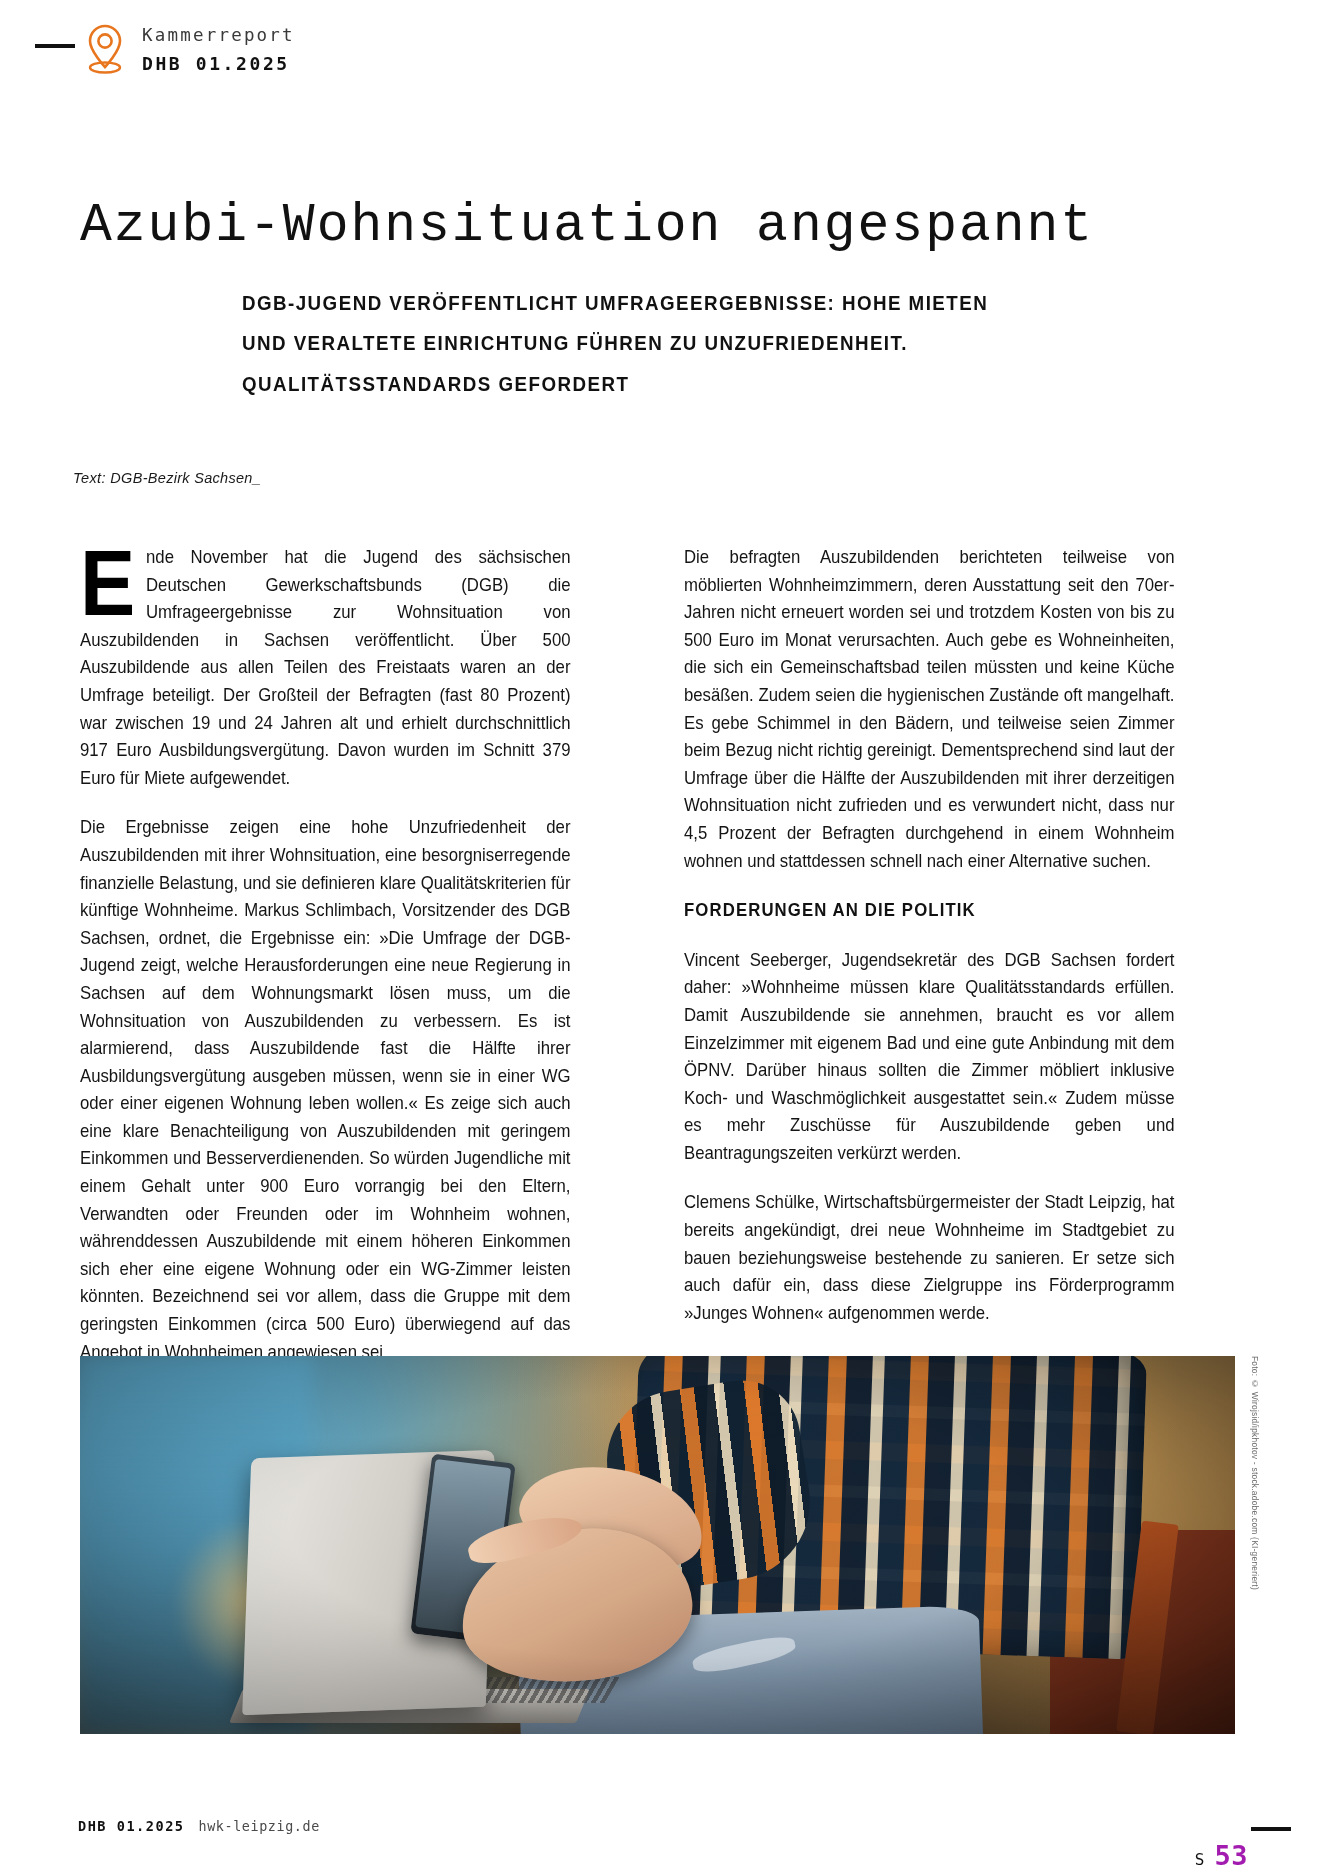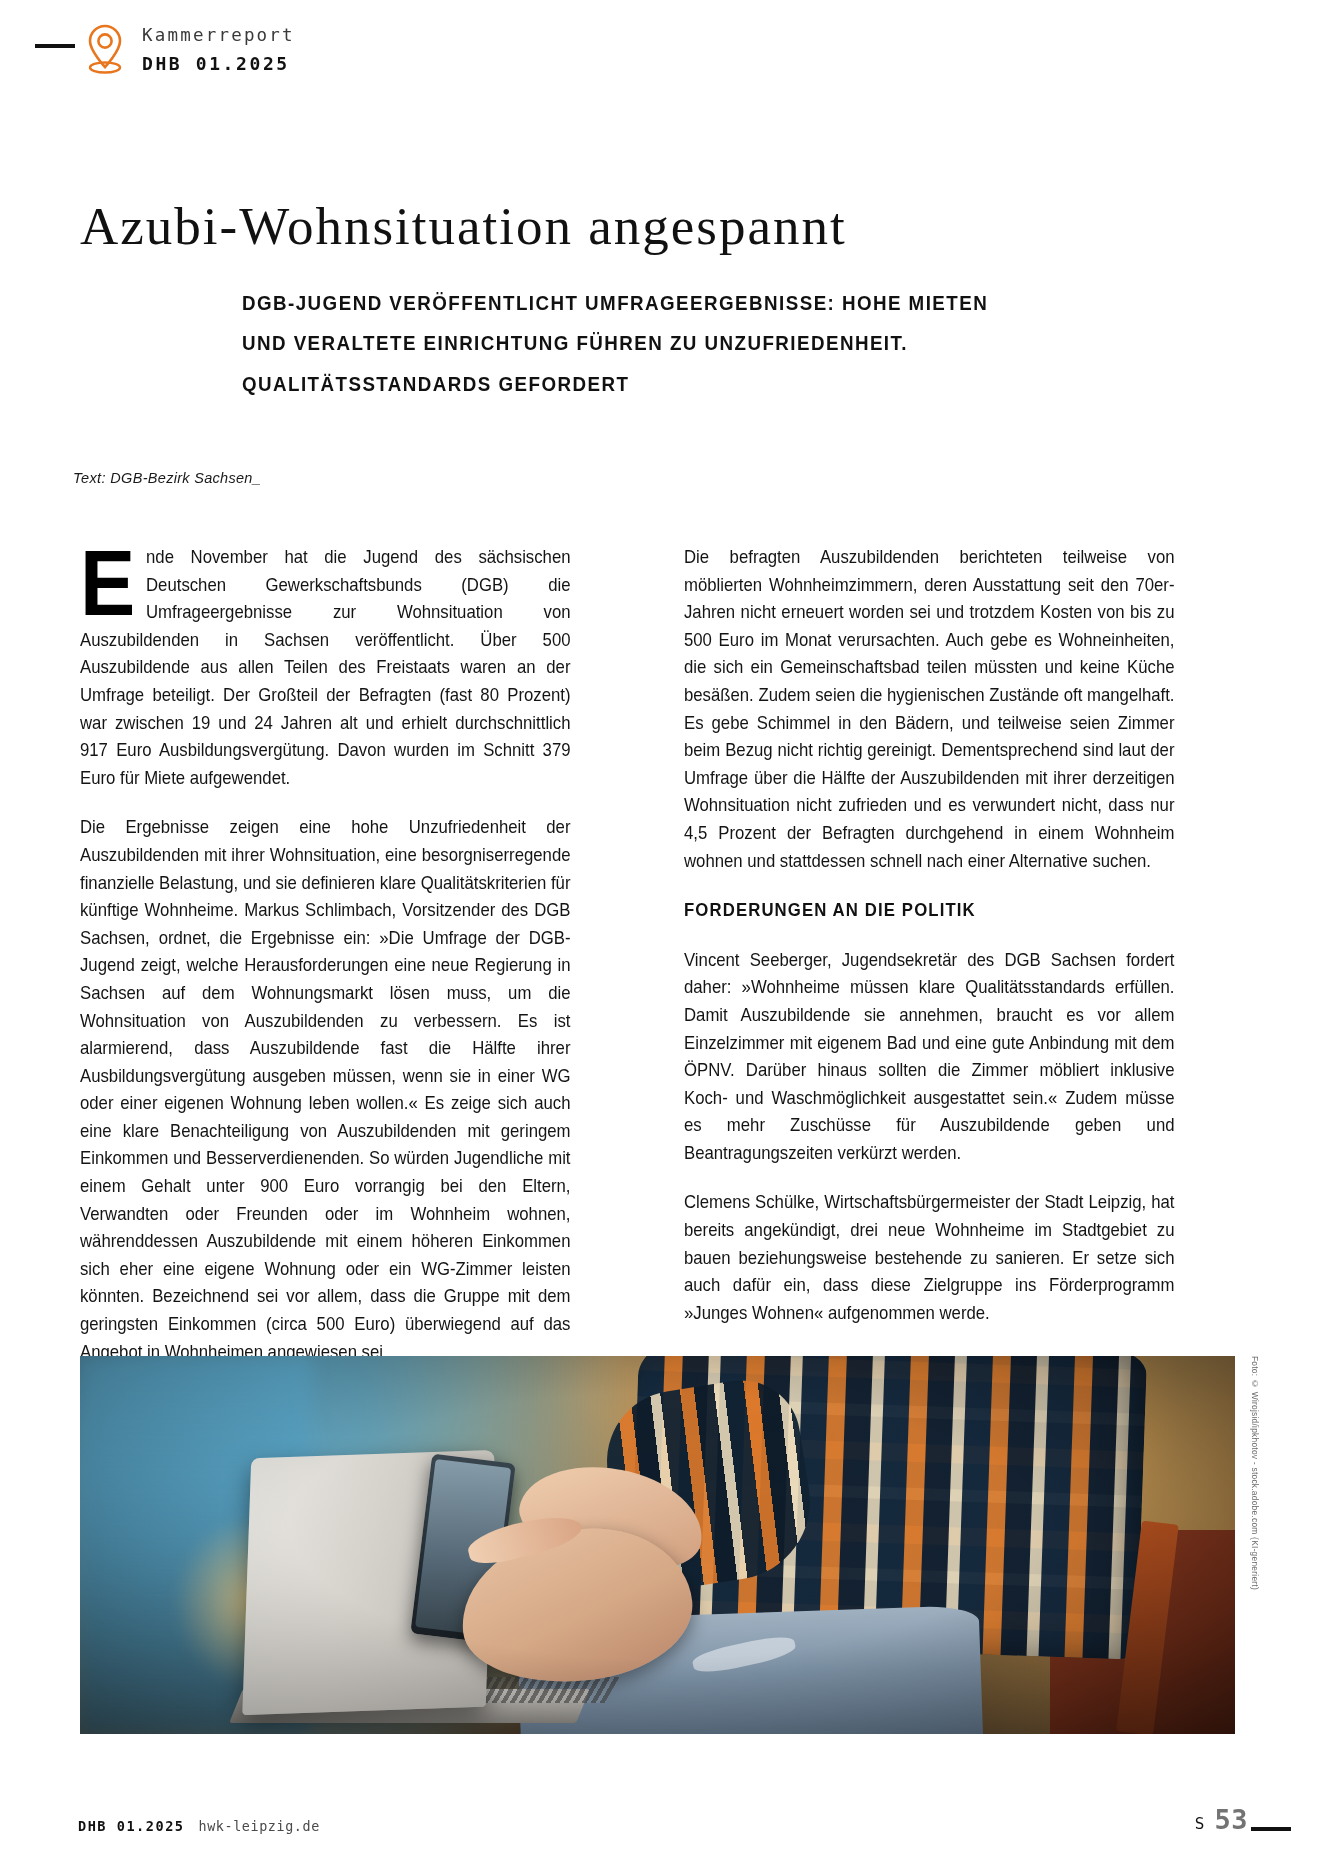--- a/index.html
+++ b/index.html
@@ -68,21 +68,21 @@
     color: #111111;
     margin-top: 7px;
   }
 
   
   .headline {
     position: absolute;
     left: 80px;
     top: 196px;
     width: 1000px;
-    font-family: Liberation Serif, serif;
+    font-family: Liberation Mono, monospace;
     font-size: 53px;
     letter-spacing: 2.0px;
     font-weight: 400;
     color: #111111;
     white-space: nowrap;
   }
 
   .subhead {
     position: absolute;
     left: 242px;
@@ -386,22 +386,23 @@
     font-size: 16px;
     letter-spacing: 1px;
     color: #111111;
     font-weight: 400;
   }
   .page-number {
     font-family: "DejaVu Sans Mono", monospace;
     font-size: 27px;
     font-weight: 700;
     letter-spacing: 0.5px;
-    color: #737373;
+    color: #a21caf;
     line-height: 1;
+    margin-top: 36px;
   }
   .footer-tick {
     position: absolute;
     right: 35px;
     top: 1827px;
     width: 40px;
     height: 4px;
     background: #111111;
   }
 </style>

